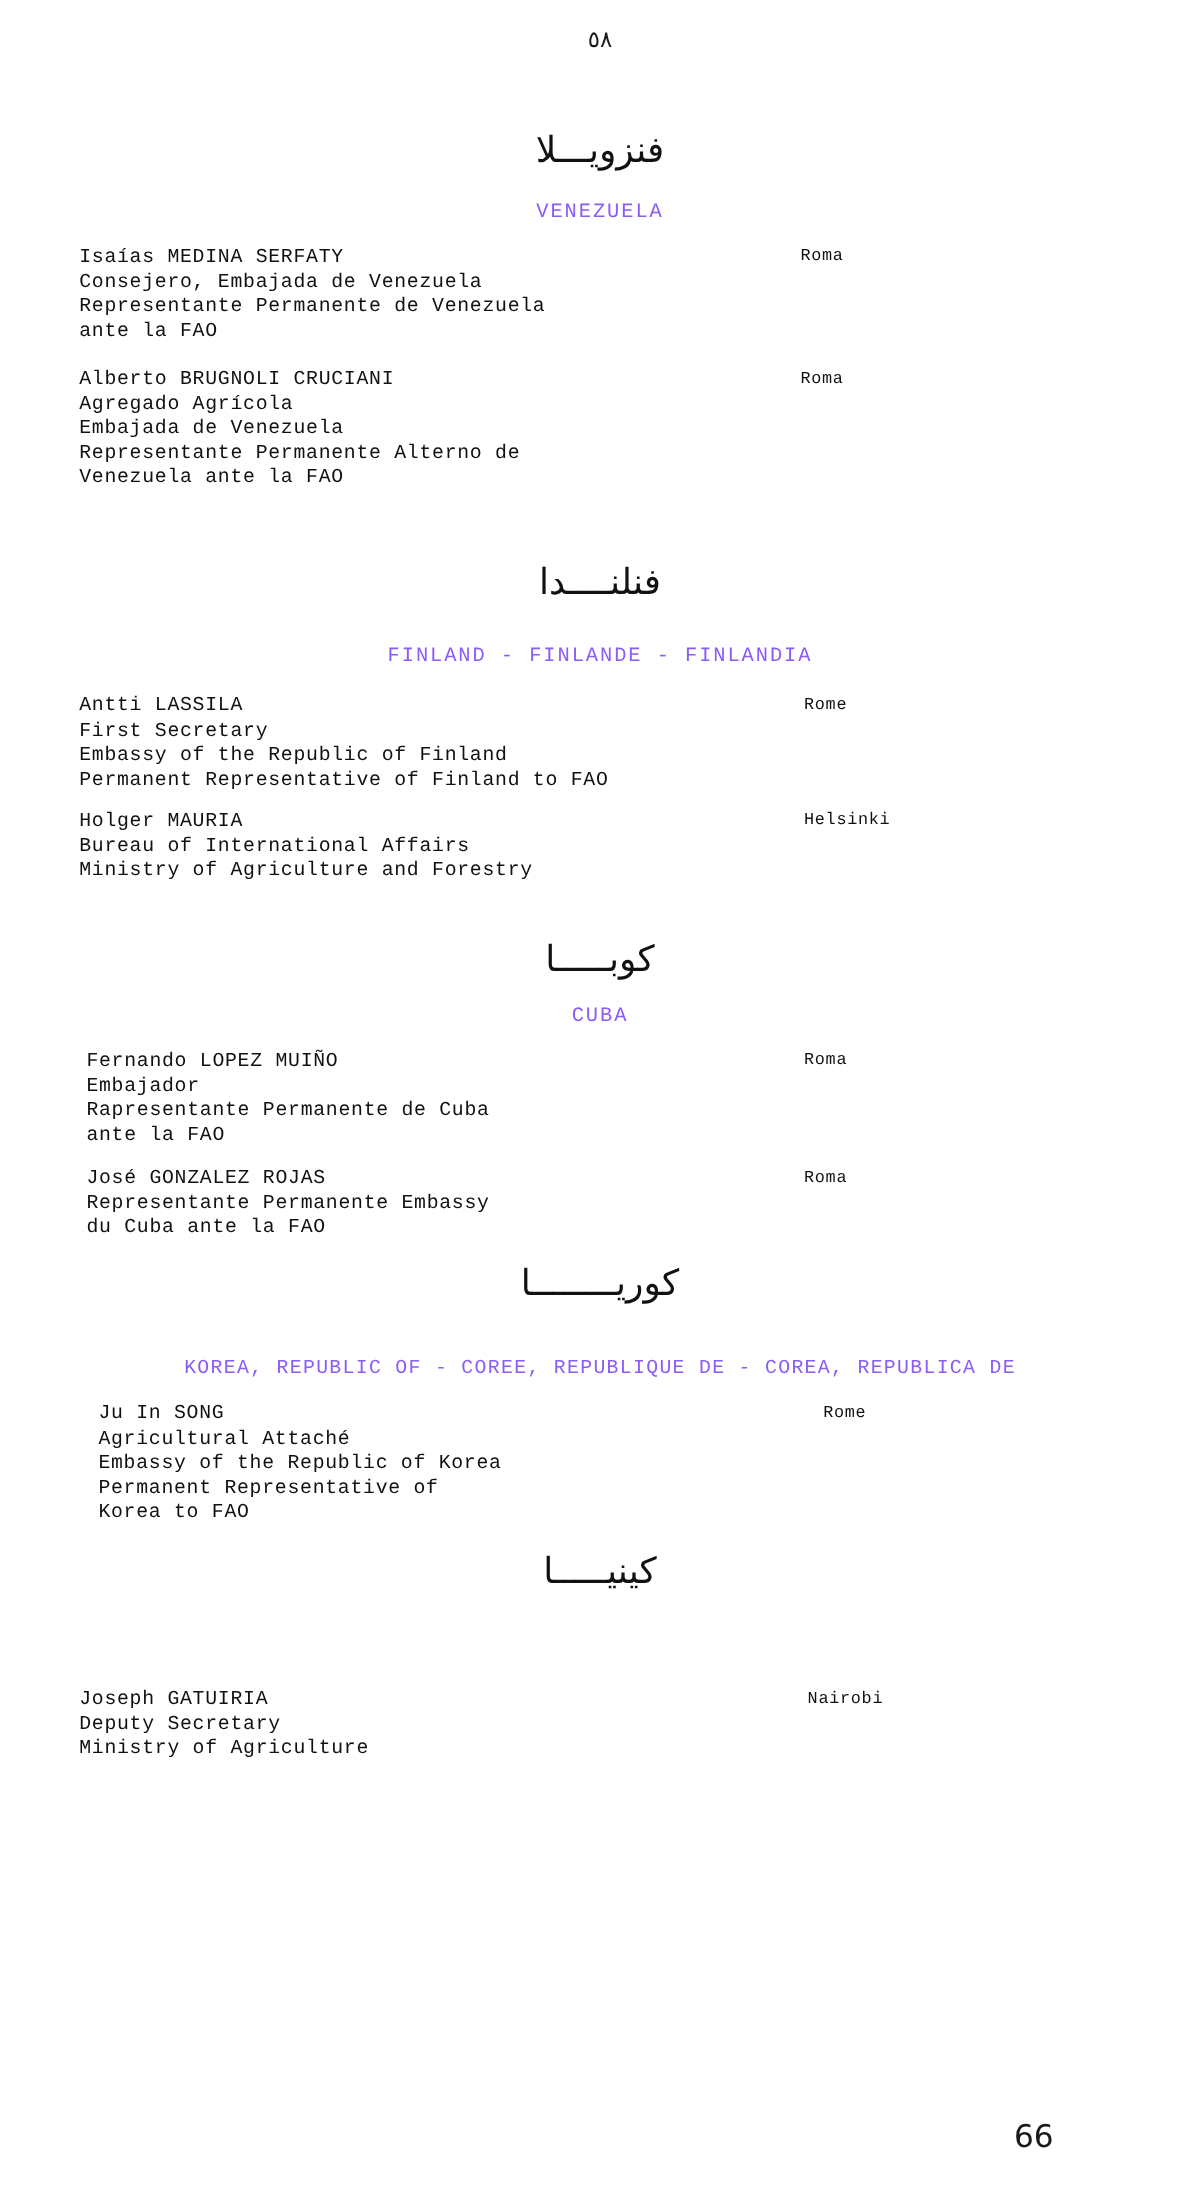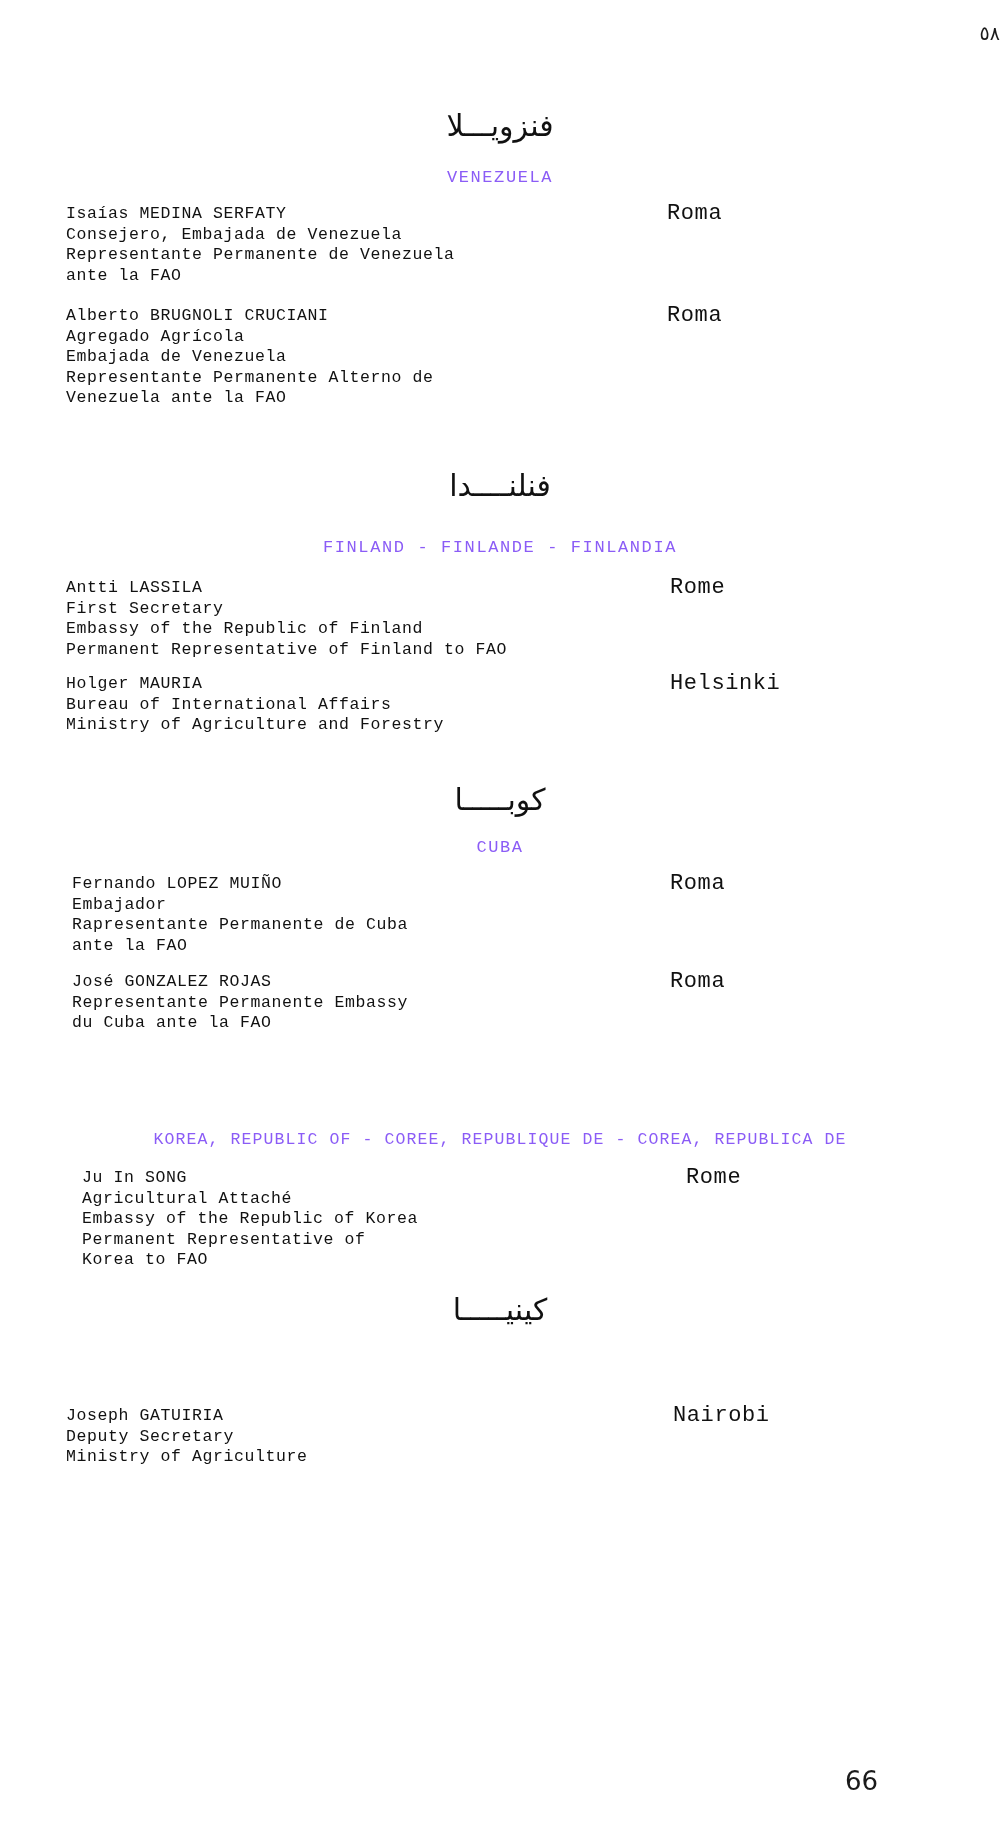--- a/index.html
+++ b/index.html
@@ -14,21 +14,21 @@
     background: #ffffff;
     font-family: "Liberation Mono", monospace;
     color: #111111;
     overflow: hidden;
   }
   .page-number-top {
     position: absolute;
     top: 22px;
     left: 0;
     width: 1000px;
-    text-align: right;
+    text-align: center;
     font-family: "DejaVu Sans", sans-serif;
     font-size: 19px;
     letter-spacing: 2px;
     color: #1a1a1a;
   }
   .arabic-title {
     text-align: center;
     font-family: "DejaVu Sans", sans-serif;
     font-size: 30px;
     color: #111111;
@@ -47,21 +47,21 @@
   }
   .entry-lines {
     font-size: 16.5px;
     line-height: 20.5px;
     letter-spacing: 0.6px;
     white-space: pre;
   }
   .entry-city {
     position: absolute;
     top: 0;
-    font-size: 22px;
+    font-size: 14px;
     line-height: 20.5px;
     letter-spacing: 0.6px;
   }
   .page-number-bottom {
     position: absolute;
     left: 845px;
     top: 1766px;
     font-family: "DejaVu Sans", sans-serif;
     font-size: 26px;
     color: #1a1a1a;
@@ -140,20 +140,21 @@
 ante la FAO</div>
     <div class="entry-city" style="left:598px">Roma</div>
   </div>
   <div id="e6" class="entry">
     <div class="entry-lines">José GONZALEZ ROJAS
 Representante Permanente Embassy
 du Cuba ante la FAO</div>
     <div class="entry-city" style="left:598px">Roma</div>
   </div>
 
+  <div id="ar-korea" class="arabic-title">كوريــــــــا</div>
   <div id="t-korea" class="country-title">KOREA, REPUBLIC OF - COREE, REPUBLIQUE DE - COREA, REPUBLICA DE</div>
   <div id="e7" class="entry">
     <div class="entry-lines">Ju In SONG
 Agricultural Attaché
 Embassy of the Republic of Korea
 Permanent Representative of
 Korea to FAO</div>
     <div class="entry-city" style="left:604px">Rome</div>
   </div>
 

